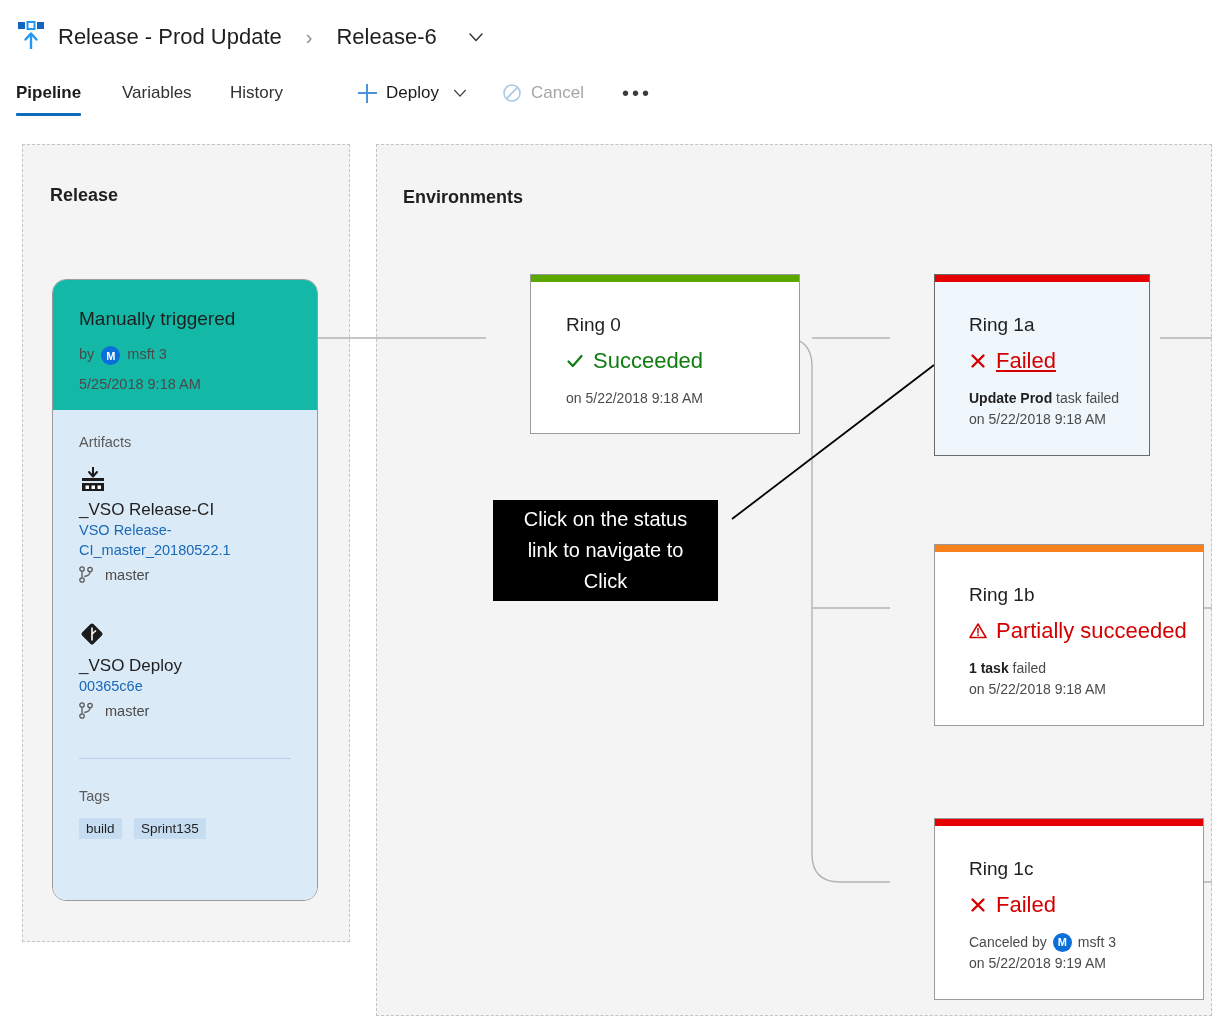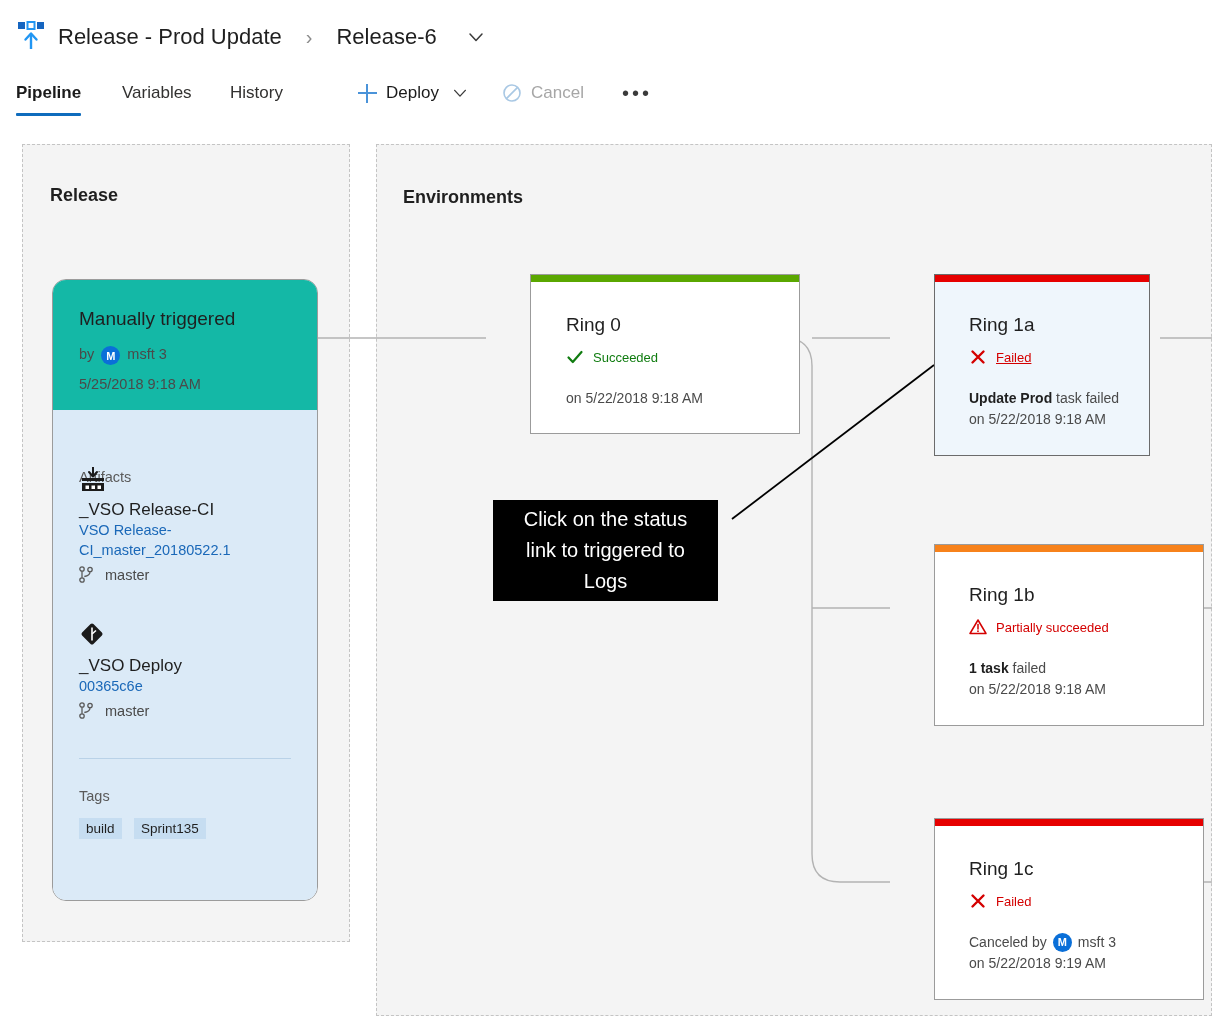--- a/index.html
+++ b/index.html
@@ -82,21 +82,21 @@
     display: inline-block; background: #c6ddf1; color: #1f1f1f;
     font-size: 13.5px; padding: 3px 7px; margin-right: 8px;
   }
 
   
   .env-card { position: absolute; background: #ffffff; border: 1px solid #9b9b9b; margin-left: 44px; }
   .env-card.selected { background: #eff6fc; border-color: #6b6b6b; }
   .env-bar { position: absolute; left: 0; top: 0; right: 0; height: 7px; }
   .env-name { position: absolute; font-size: 19px; color: #1f1f1f; }
   .env-status {
-    position: absolute; font-size: 13px;
+    position: absolute; font-size: 22px;
     display: flex; align-items: center; gap: 9px; white-space: nowrap;
   }
   .env-status.link { text-decoration: underline; cursor: pointer; }
   .env-meta { position: absolute; font-size: 14px; color: #4a4a4a; line-height: 21px; }
   .env-meta b { color: #1f1f1f; font-weight: 700; }
   .env-meta .byline { display: flex; align-items: center; gap: 6px; }
   .ico { width: 18px; height: 18px; flex: none; }
 
   
   .redeploy-btn {
@@ -209,21 +209,21 @@
       <div class="rel-title">Manually triggered</div>
       <div class="rel-by">
         <span>by</span>
         <span class="avatar">M</span>
         <span>msft 3</span>
       </div>
       <div class="rel-date">5/25/2018 9:18 AM</div>
     </div>
 
     <div class="rel-body">
-      <div class="sec-label" style="position:absolute; left:26px; top:24px;margin-top:35px;">Artifacts</div>
+      <div class="sec-label" style="position:absolute; left:26px; top:24px;">Artifacts</div>
 
       <div style="position:absolute; left:26px; top:56px;">
         <div style="height:28px;">
           <svg width="28" height="26" viewBox="0 0 28 26">
             <path d="M14 1 V9" stroke="#1b1b1b" stroke-width="2"></path>
             <path d="M10 6 L14 10.5 L18 6" stroke="#1b1b1b" stroke-width="2" fill="none" stroke-linecap="round" stroke-linejoin="round"></path>
             <rect x="3" y="12" width="22" height="3" fill="#1b1b1b"></rect>
             <rect x="3" y="17" width="22" height="8" fill="#1b1b1b"></rect>
             <rect x="6.5" y="19.5" width="3.5" height="3.5" fill="#ffffff"></rect>
             <rect x="12.5" y="19.5" width="3.5" height="3.5" fill="#ffffff"></rect>
@@ -352,16 +352,16 @@
       <div class="byline">
         <span>Canceled by</span>
         <span class="avatar">M</span>
         <span>msft 3</span>
       </div>
       <div>on 5/22/2018 9:19 AM</div>
     </div>
   </div>
 
   <div class="callout" style="left:493px; top:500px; width:225px; height:101px;">
-    <span>Click on the status link to triggered to Logs</span>
+    <span>Click on the status link to navigate to Click</span>
   </div>
 
 </div>
 
 </body></html>

